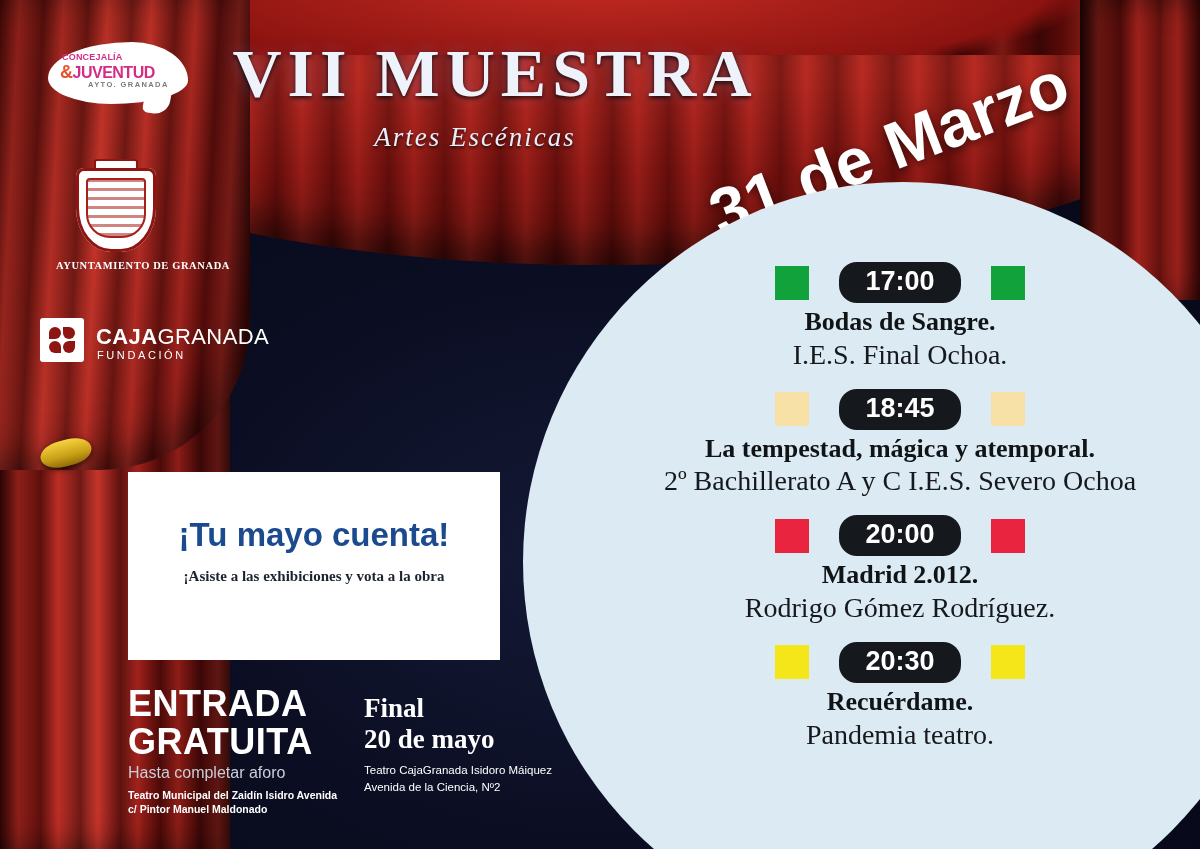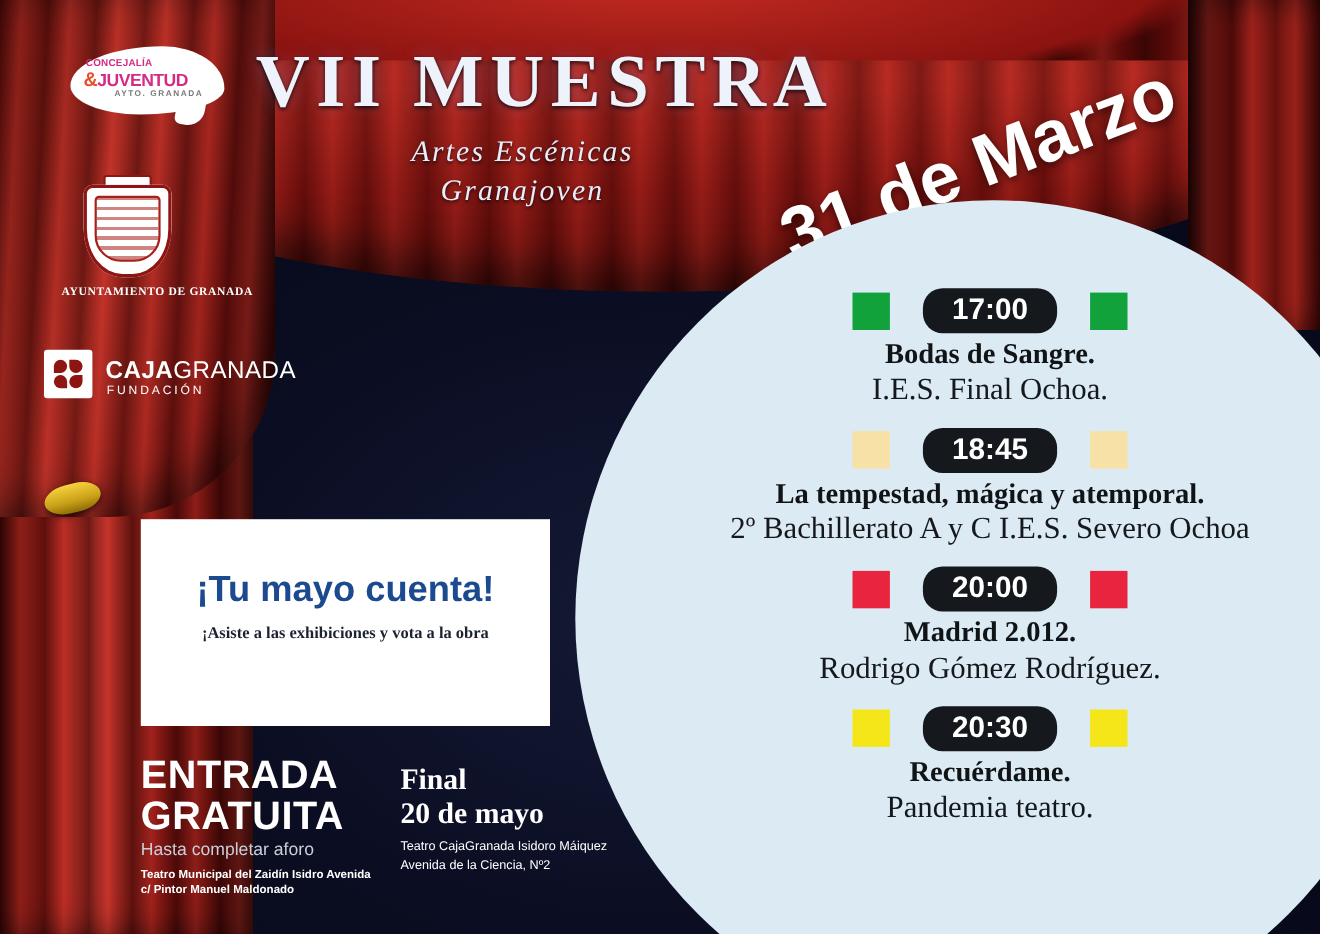--- a/index.html
+++ b/index.html
@@ -87,21 +87,21 @@
   .tieback {
     position: absolute; left: 40px; top: 440px; width: 52px; height: 26px;
     border-radius: 50%/60%;
     background: linear-gradient(180deg, #f5d23f 0%, #caa017 60%, #8e6d08 100%);
     box-shadow: 0 2px 6px rgba(0,0,0,.6);
     transform: rotate(-14deg);
   }
 
   
   .logo-juventud {
-    position: absolute; left: 64px; top: 42px; width: 140px; height: 70px;
+    position: absolute; left: 48px; top: 42px; width: 140px; height: 70px;
   }
   .logo-juventud .blob {
     position: absolute; left: 0; top: 0; width: 140px; height: 62px;
     background: #ffffff;
     border-radius: 60% 40% 55% 45% / 58% 62% 38% 42%;
     box-shadow: 0 0 0 0 rgba(0,0,0,0);
   }
   .logo-juventud .tail {
     position: absolute; left: 96px; top: 46px; width: 26px; height: 26px;
     background: #ffffff;
@@ -298,21 +298,20 @@
         <div style="left:14px;top:14px;transform:rotate(180deg)"></div>
         <div style="left:0;top:14px;transform:rotate(270deg)"></div>
       </div>
     </div>
     <div class="caja-name"><b>CAJA</b><span>GRANADA</span></div>
     <div class="caja-sub">FUNDACIÓN</div>
   </div>
 
   <div class="title-main">VII MUESTRA</div>
   <div class="title-sub1">Artes Escénicas</div>
-  <div class="title-sub2">Granajoven</div>
   <div class="date-banner">31 de Marzo</div>
 
   <div class="circle"></div>
 
   <div class="schedule">
 
     <div class="slot">
       <div class="slot-row">
         <span class="sq" style="background:#12a23c"></span>
         <span class="time-pill">17:00</span>

